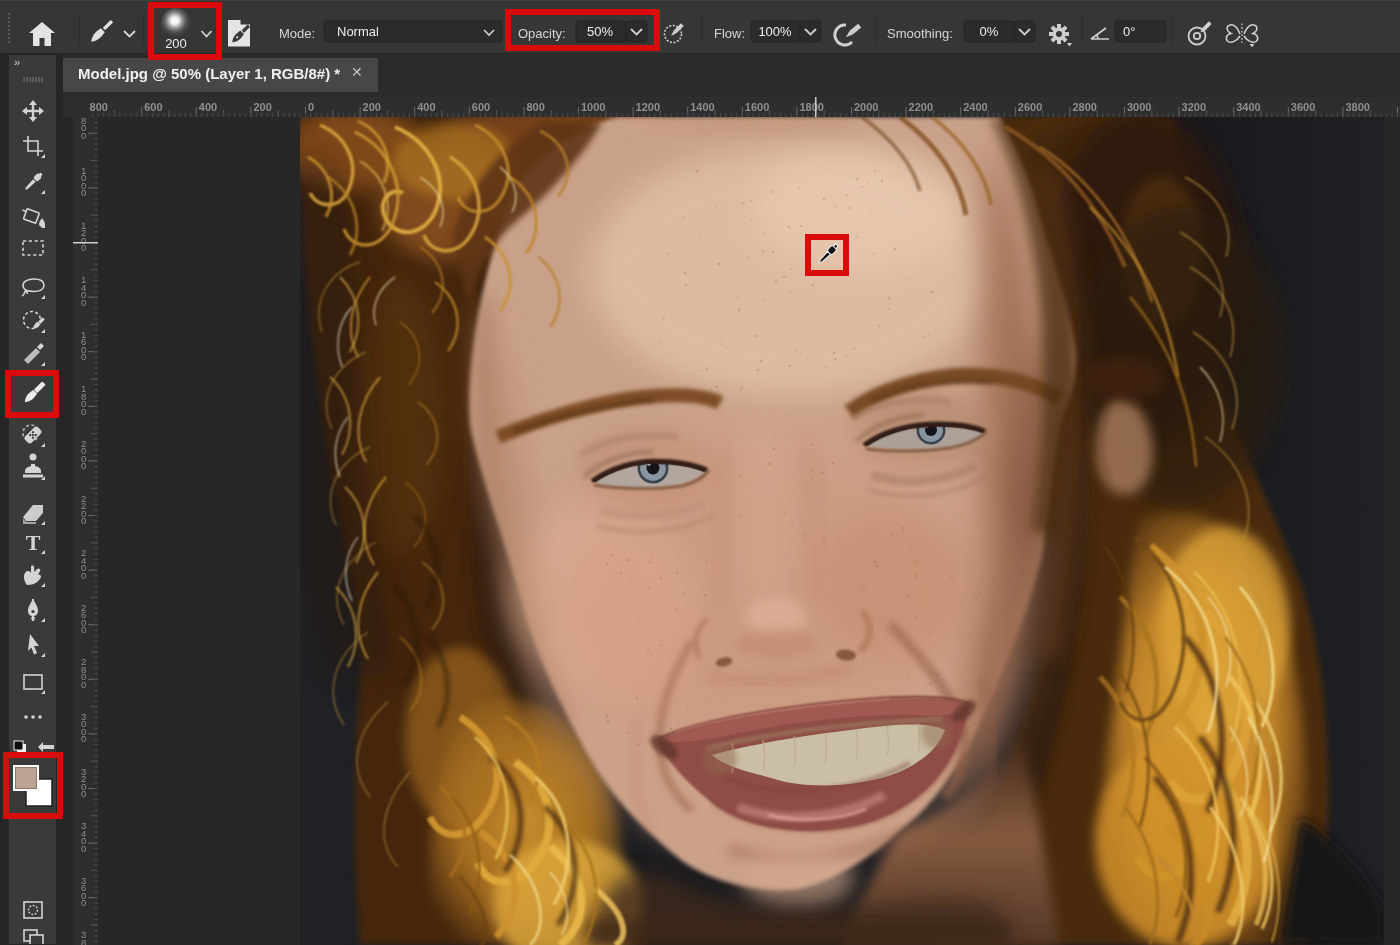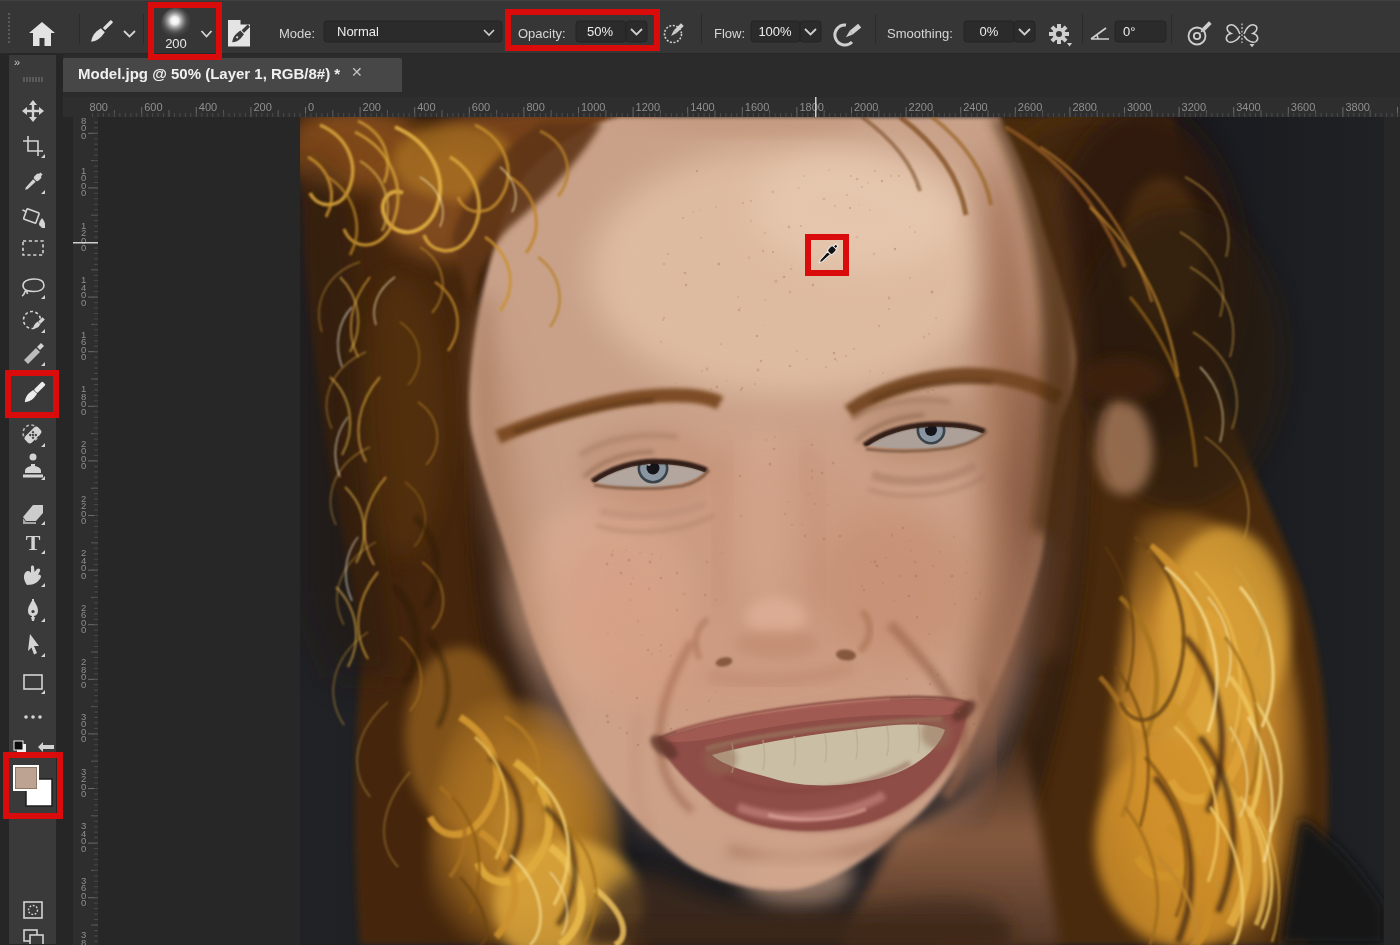--- a/index.html
+++ b/index.html
@@ -5,24 +5,24 @@
   * { margin:0; padding:0; box-sizing:border-box; }
   html,body { width:1400px; height:945px; overflow:hidden; background:#262626;
     font-family:"Liberation Sans", sans-serif; }
   .abs { position:absolute; }
   #stage { position:relative; width:1400px; height:945px; }
   
   #optbar { left:0; top:0; width:1400px; height:54px; background:#363636;
     border-top:1px solid #404040; border-bottom:1px solid #282828; }
   
   #tabrow { left:63px; top:54px; width:1337px; height:43px; background:#2b2b2b; }
-  #tab { position:absolute; left:0px; top:4px; width:339px; height:34px; background:#474747;
+  #tab { position:absolute; left:0px; top:4px; width:315px; height:34px; background:#474747;
     border-radius:2px 2px 0 0; color:#f0f0f0; font-size:15px; font-weight:bold; }
   
-  #hruler { left:88px; top:97px; width:1312px; height:20px; background:#2e2e2e; }
+  #hruler { left:88px; top:97px; width:1312px; height:20px; background:#2e2e2e;font-weight:bold; }
   #vruler { left:73px; top:117px; width:25px; height:828px; background:#2e2e2e; }
   #corner { left:63px; top:97px; width:25px; height:20px; background:#2e2e2e; }
   
   #toolcol { left:0px; top:54px; width:63px; height:891px; background:#262626; }
   #toolhead { position:absolute; left:9px; top:1px; width:47px; height:16px; background:#3a3a3a; color:#c9c9c9; font-size:11px; }
   #tools { position:absolute; left:9px; top:17px; width:47px; height:873px; background:#3a3a3a; }
   
   #canvasarea { left:88px; top:117px; width:1312px; height:828px; background:#272727; }
   #photo { position:absolute; left:212px; top:0px; width:1084px; height:828px; }
   .redbox { position:absolute; border:6px solid #da0b0b; }

